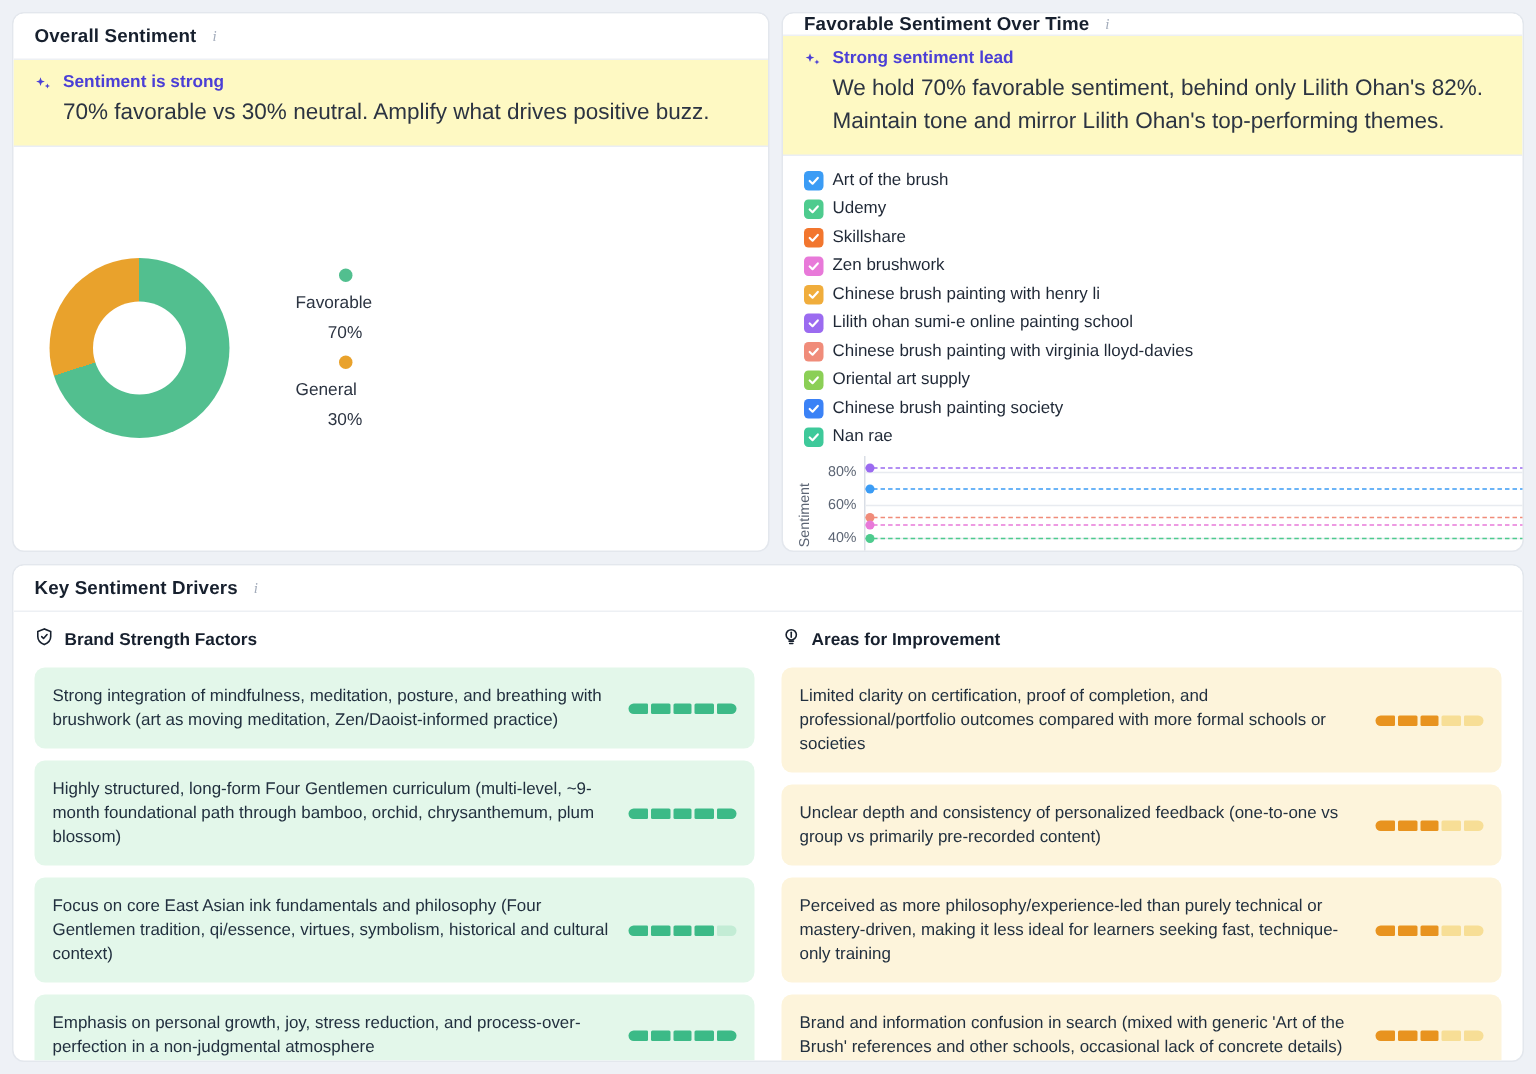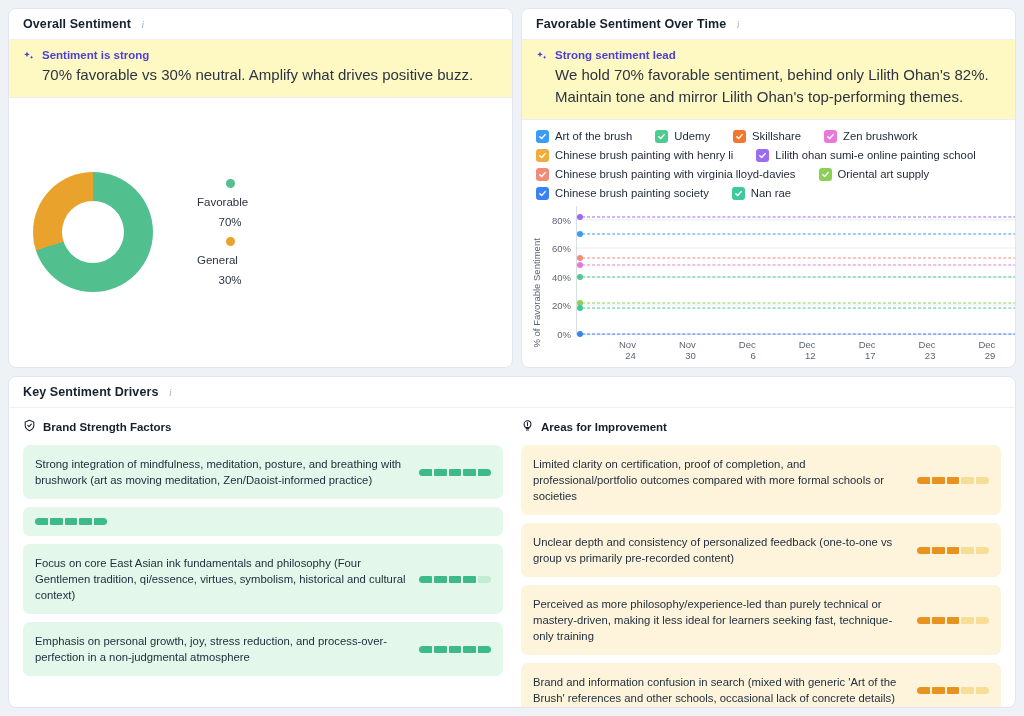--- a/index.html
+++ b/index.html
@@ -57,21 +57,21 @@
     width: 62px; height: 62px; margin: -31px 0 0 -31px;
     background: #fff; border-radius: 50%;
   }
   .legend { display: flex; flex-direction: column; gap: 9px; }
   .legend-row { display: flex; align-items: center; gap: 8px; font-size: 11.5px; color: #2c3442; flex-direction: column; }
   .dot { width: 9px; height: 9px; border-radius: 50%; flex: none; }
   .legend-name { width: 66px; }
   .legend-val { font-weight: normal; }
 
   
-  .series-legend { padding: 10px 16px 6px 14px; display: flex; flex-wrap: wrap; gap: 6px 23px; }
+  .series-legend { padding: 10px 16px 6px 14px; display: flex; flex-wrap: wrap; gap: 6px 23px; flex-direction: column; }
   .series-item { display: flex; align-items: center; gap: 6px; font-size: 11.3px; color: #1f2836; }
   .cb {
     width: 13px; height: 13px; border-radius: 3px; flex: none;
     display: flex; align-items: center; justify-content: center;
     color: #fff; font-size: 9px; line-height: 1;
   }
   .cb svg { display: block; }
 
   
   .chart-wrap { flex: 1; padding: 0 12px 6px 8px; display: flex; }
@@ -338,20 +338,21 @@
               <div class="item-text">Strong integration of mindfulness, meditation, posture, and breathing with brushwork (art as moving meditation, Zen/Daoist-informed practice)</div>
               <div class="meter">
                 <span class="seg on"></span>
                 <span class="seg on"></span>
                 <span class="seg on"></span>
                 <span class="seg on"></span>
                 <span class="seg on"></span>
               </div>
             </div>
             <div class="item good">
+              <div class="item-text">Highly structured, long-form Four Gentlemen curriculum (multi-level, ~9-month foundational path through bamboo, orchid, chrysanthemum, plum blossom)</div>
               <div class="meter">
                 <span class="seg on"></span>
                 <span class="seg on"></span>
                 <span class="seg on"></span>
                 <span class="seg on"></span>
                 <span class="seg on"></span>
               </div>
             </div>
             <div class="item good">
               <div class="item-text">Focus on core East Asian ink fundamentals and philosophy (Four Gentlemen tradition, qi/essence, virtues, symbolism, historical and cultural context)</div>

